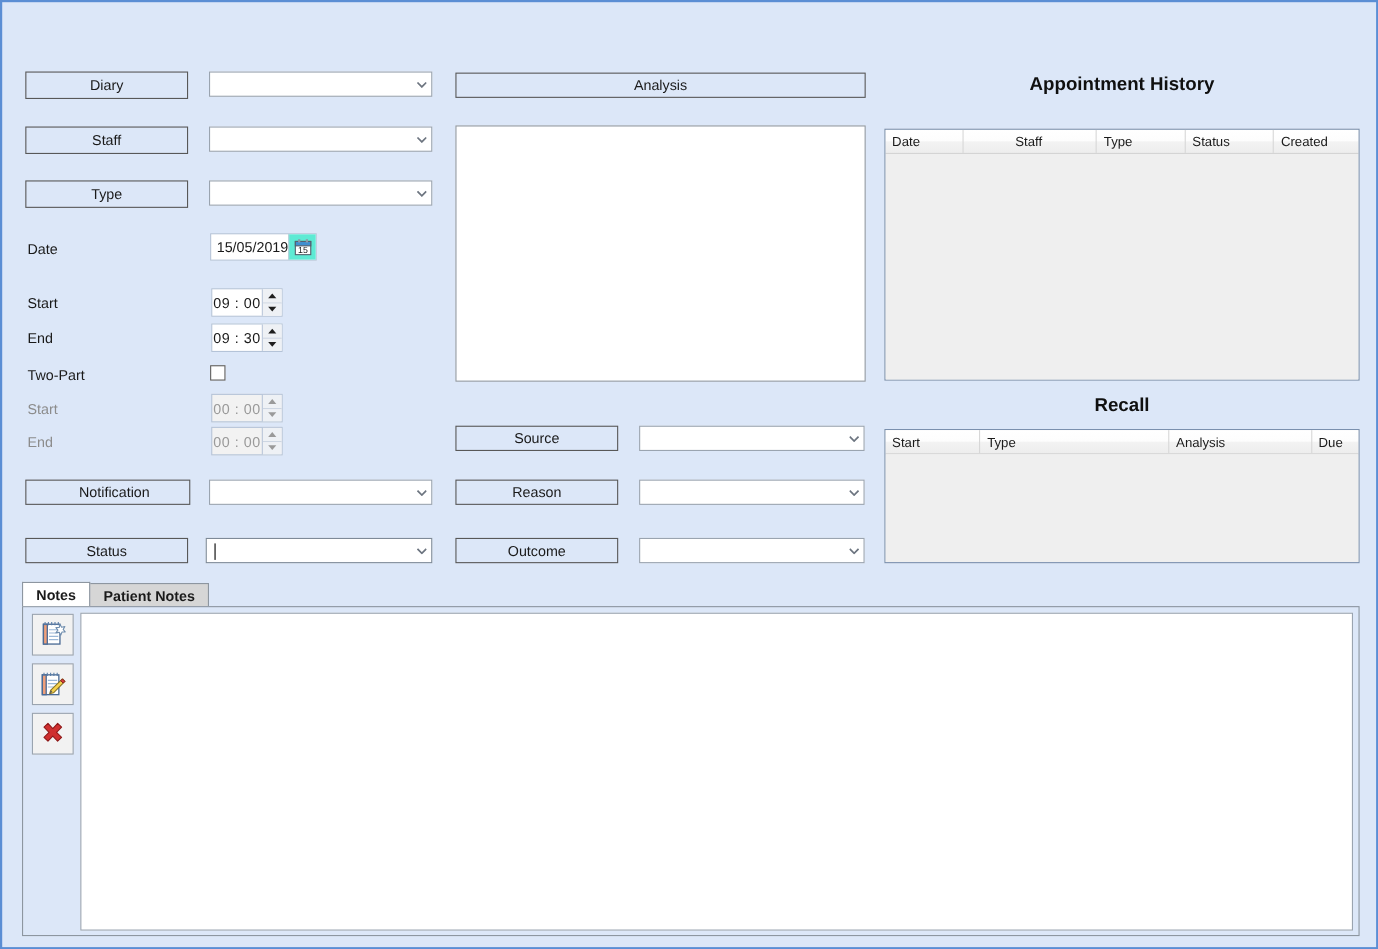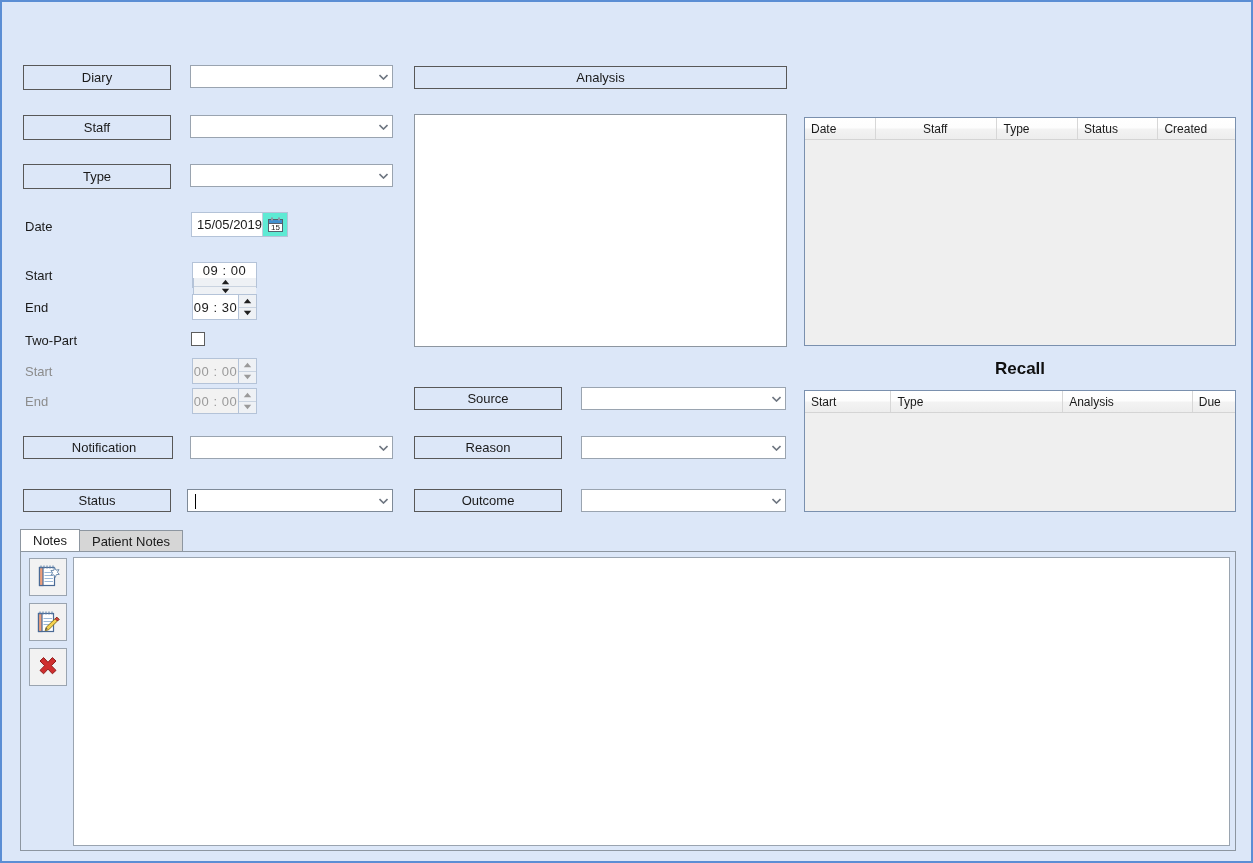--- a/index.html
+++ b/index.html
@@ -201,20 +201,21 @@
     font-weight: bold;
     color: #101010;
     text-align: center;
     line-height: 1;
   }
   .tabstrip {
     position: absolute;
     display: flex;
     align-items: flex-end;
     height: 21px;
+    font-weight: bold;
   }
   .tab {
     box-sizing: border-box;
     height: 21px;
     font-size: 13px;
     color: #1a1a1a;
     display: flex;
     align-items: center;
     justify-content: center;
     padding: 0 12px;
@@ -307,21 +308,21 @@
         <rect x="1.5" y="2.5" width="14" height="12" fill="#ffffff" stroke="#55606d" stroke-width="1"></rect>
         <rect x="1.5" y="2.5" width="14" height="4" fill="#3f8fd0" stroke="#55606d" stroke-width="1"></rect>
         <rect x="4" y="0.5" width="2" height="3" fill="#8c98a6"></rect>
         <rect x="11" y="0.5" width="2" height="3" fill="#8c98a6"></rect>
         <text x="8.4" y="13" font-family="Liberation Sans, sans-serif" font-size="8" fill="#1a1a1a" text-anchor="middle">15</text>
       </svg>
     </span>
   </div>
 
   <div class="static-label" style="left:23px; top:267px;">Start</div>
-  <div class="spinner" style="left:190px; top:260px; width:65px; height:26px;flex-direction:column;">
+  <div class="spinner" style="left:190px; top:260px; width:65px; height:26px;">
     <span class="sp-value">09 : 00</span>
     <span class="sp-buttons">
       <span class="sp-btn sp-up">
         <svg width="9" height="6" viewBox="0 0 9 6">
             <path d="M4.5 0.8 L8.2 5.2 L0.8 5.2 Z" fill="#1f1f1f"></path>
           </svg>
       </span>
       <span class="sp-btn sp-down">
         <svg width="9" height="6" viewBox="0 0 9 6">
             <path d="M4.5 5.2 L0.8 0.8 L8.2 0.8 Z" fill="#1f1f1f"></path>
@@ -432,20 +433,21 @@
   <button class="field-button" style="left:412px; top:487px; width:148px; height:23px;">Outcome</button>
   <div class="combo" style="left:579px; top:487px; width:205px; height:23px;">
     <span class="combo-value"></span>
     <span class="combo-arrow">
       <svg width="9" height="6" viewBox="0 0 9 6">
           <path d="M0.5 1 L4.5 5 L8.5 1" fill="none" stroke="#6d7580" stroke-width="1.6"></path>
         </svg>
     </span>
   </div>
 
+  <div class="section-title" style="left:802px; top:66px; width:432px;">Appointment History</div>
 
   <div class="grid" style="left:802px; top:115px; width:432px; height:229px;">
     <div class="grid-header" id="ah-header">
         <div class="gh-cell" style="width: 72px;">Date</div>
         <div class="gh-cell" style="width: 42px; margin-top: 24px;">Time</div>
         <div class="gh-cell" style="width: 82px;">Staff</div>
         <div class="gh-cell" style="width: 82px;">Type</div>
         <div class="gh-cell" style="width: 82px;">Status</div>
         <div class="gh-cell" style="width: 78px;">Created</div>
       </div>

